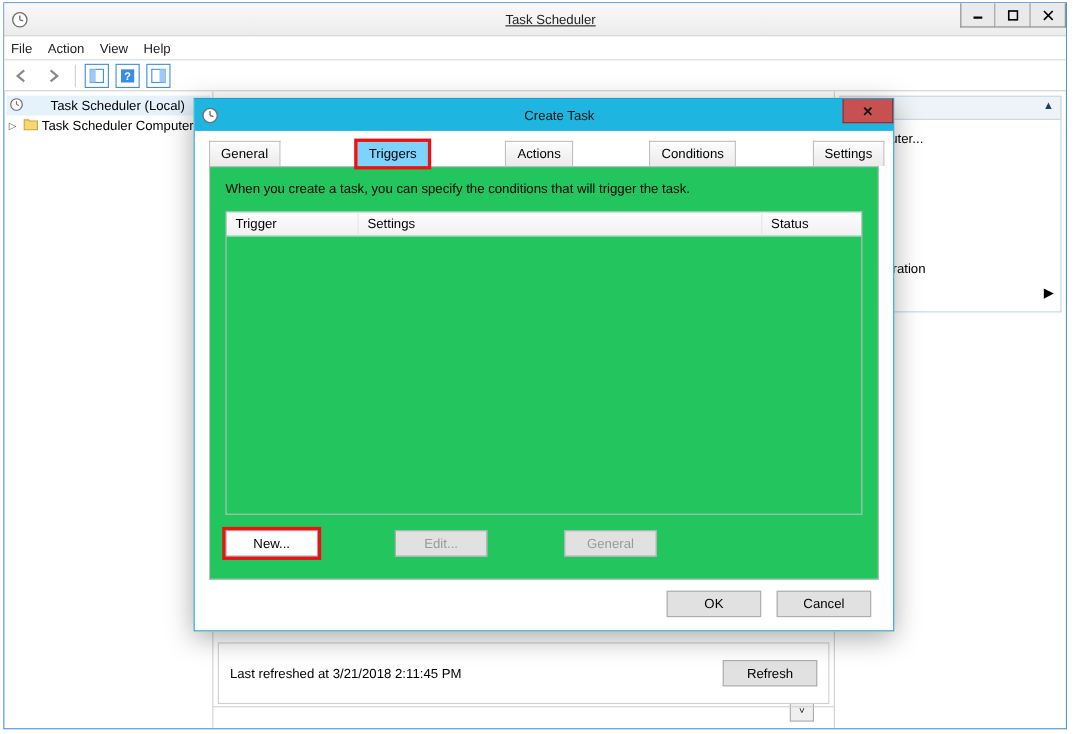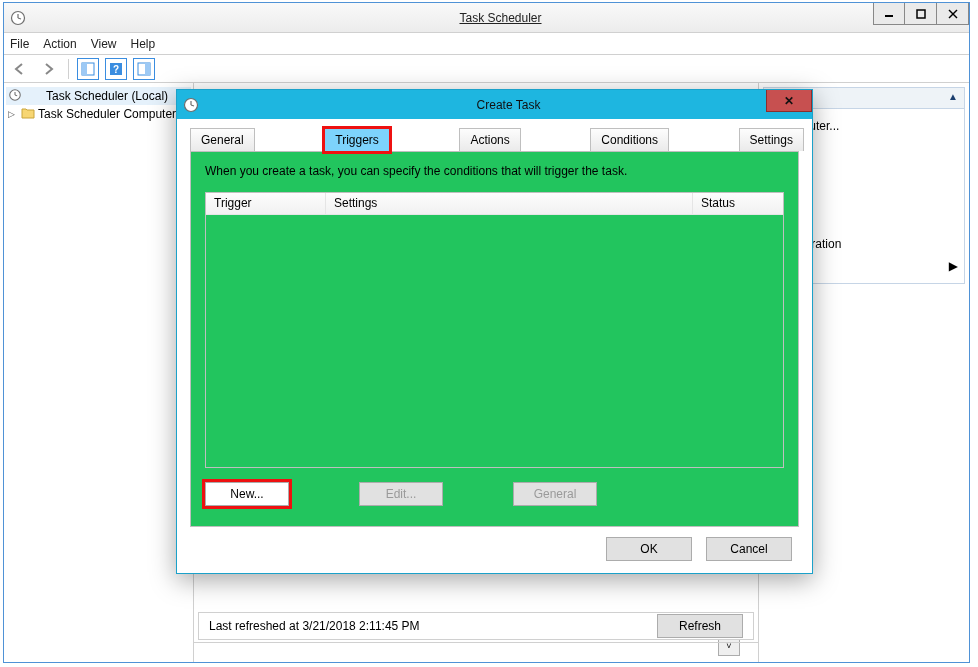--- a/index.html
+++ b/index.html
@@ -19,21 +19,21 @@
   .tb-btn { width: 22px; height: 22px; border: 1px solid transparent; display: flex; align-items:center; justify-content:center; }
   .tb-btn.blue-box { border: 1px solid #3a8de0; background: #fff; }
 
   .content-area { display: flex; height: calc(100% - 30px - 22px - 28px); }
   .nav-pane { width: 190px; border-right: 1px solid #d0d0d0; padding: 4px 2px; font-size: 12px; }
   .tree-row { display: flex; align-items: center; height: 18px; gap: 3px; padding: 0 2px;}
   .tree-row.sel { background: #e5f1fb; gap: 24px; }
   .tree-tog { width: 10px; font-size: 9px; color:#555;}
 
   .center-pane { flex: 1; position: relative; border-right: 1px solid #d0d0d0; }
-  .status-strip { position: absolute; bottom: 22px; left: 0; right: 0; border: 1px solid #d0d0d0; margin: 0 4px; height: 28px; display: flex; align-items: center; justify-content: space-between; padding: 0 10px; font-size: 12px; background:#fff;}
+  .status-strip { position: absolute; bottom: 22px; left: 0; right: 0; border: 1px solid #d0d0d0; margin: 0 4px; height: 56px; display: flex; align-items: center; justify-content: space-between; padding: 0 10px; font-size: 12px; background:#fff;}
   .status-footer { position: absolute; bottom: 0; left: 0; right: 0; height: 20px; border-top: 1px solid #d0d0d0; }
   .std-btn { min-width: 86px; height: 24px; border: 1px solid #acacac; background: #e1e1e1; font-size: 12px; }
 
   .actions-pane { width: 210px; padding: 4px; font-size: 12px; }
   .actions-header { background: #eef3f7; border: 1px solid #c6d5e6; height: 22px; display:flex; align-items:center; padding:0 6px; position: relative; color:#1a3e6e;}
   .actions-body { border: 1px solid #c6d5e6; border-top:none; padding: 6px 4px; }
   .actions-body .act { padding: 4px 2px; }
   .actions-body .act.last { text-align: right; }
 
   .collapse-chev { position:absolute; right:6px; top:3px; font-size:10px; color:#1a3e6e;}

